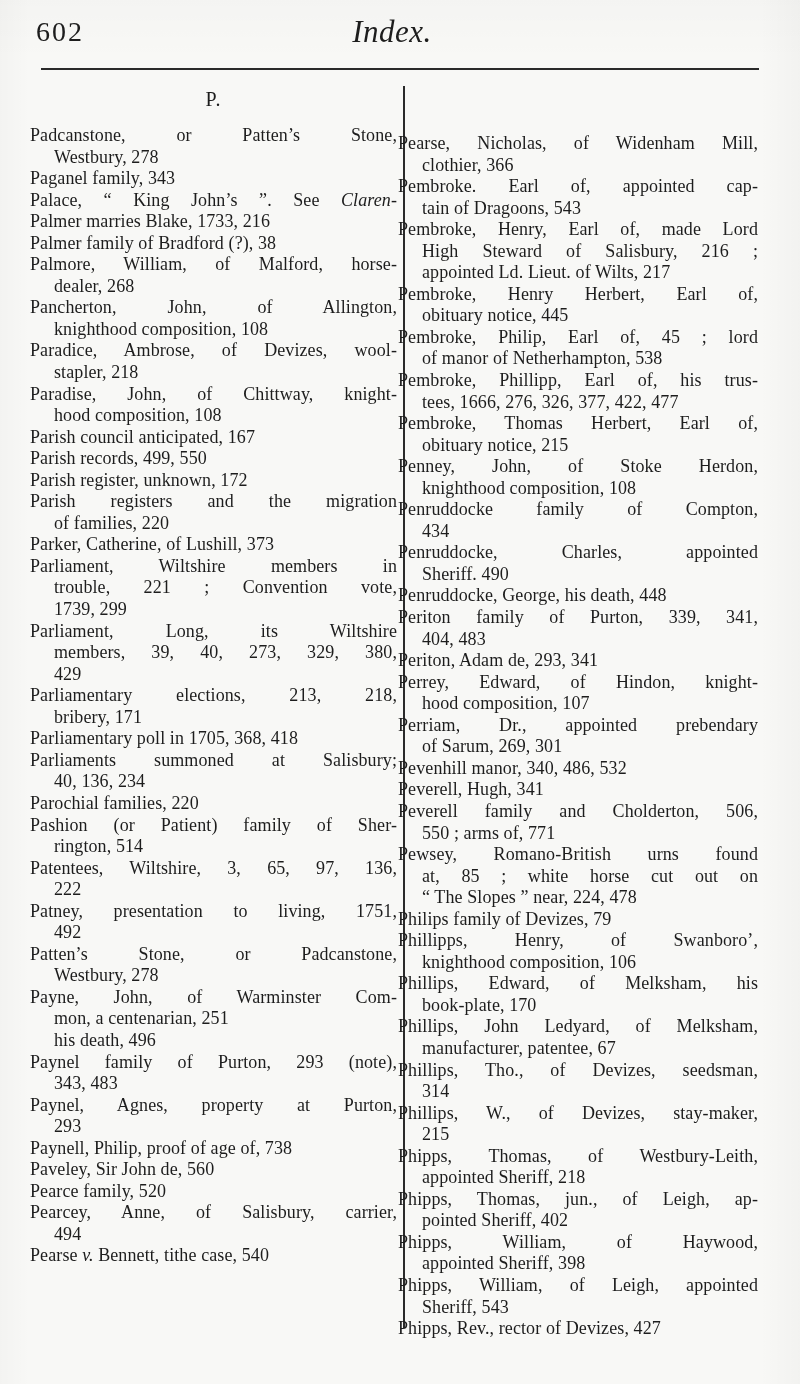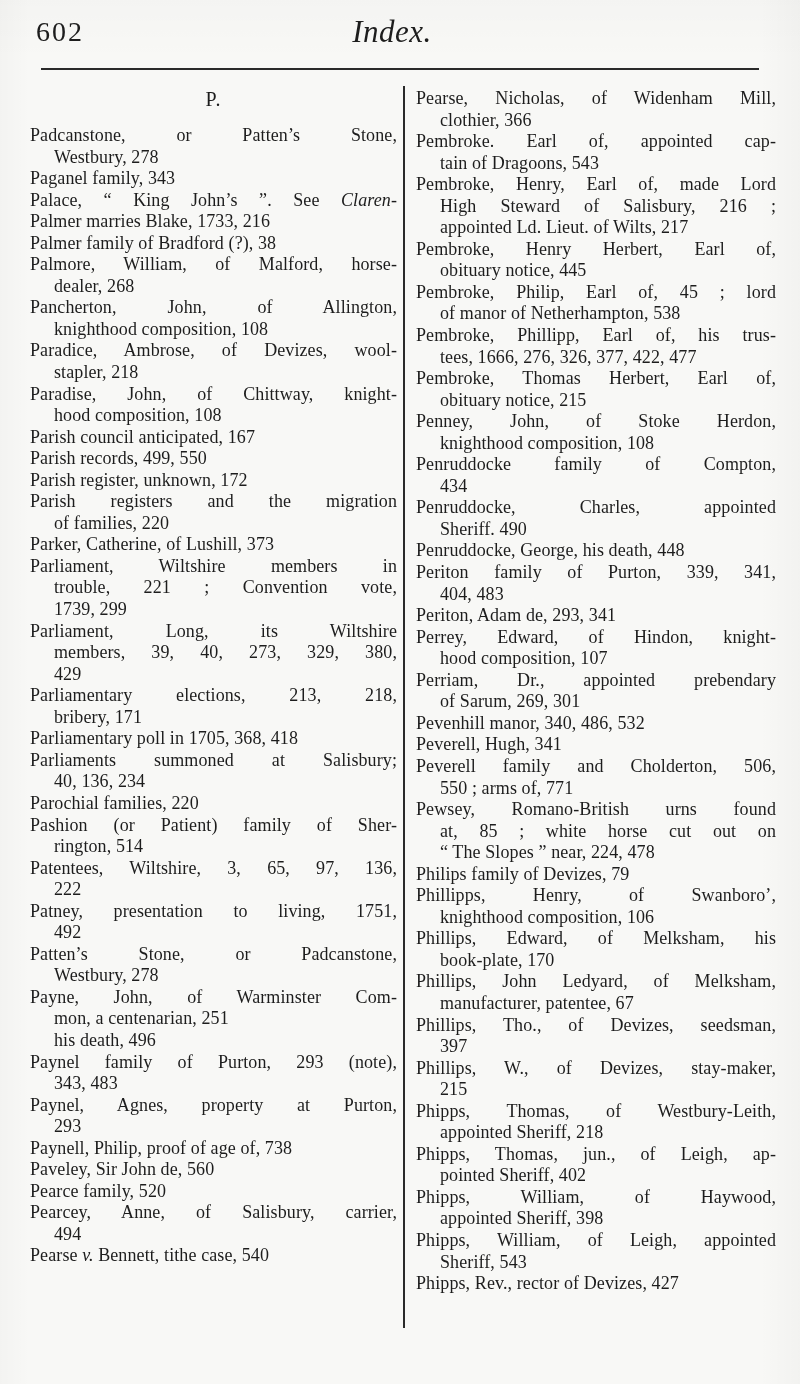--- a/index.html
+++ b/index.html
@@ -38,21 +38,21 @@
   .column-divider {
     position: absolute; left: 403px; top: 86px;
     width: 2px; height: 1242px; background: var(--rule);
   }
   .col {
     position: absolute; top: 88px;
     font-size: 18px; line-height: 21.55px;
     letter-spacing: 0.1px;
   }
   .col-left  { left: 30px;  width: 367px; }
-  .col-right { left: 416px; width: 360px; }
+  .col-right { left: 398px; width: 360px; margin-top: 45px; }
   .section-heading {
     text-align: center; font-size: 20px;
     line-height: 22px; margin-bottom: 15px;
     letter-spacing: 1px;
   }
   .entry { margin: 0; }
   .line { white-space: normal; }
   .line.cont { padding-left: 24px; }
   .line.j { text-align: justify; text-align-last: justify; }
 </style>
@@ -273,21 +273,21 @@
       <div class="entry">
         <div class="line j">Phillips, Edward, of Melksham, his</div>
         <div class="line cont">book-plate, 170</div>
       </div>
       <div class="entry">
         <div class="line j">Phillips, John Ledyard, of Melksham,</div>
         <div class="line cont">manufacturer, patentee, 67</div>
       </div>
       <div class="entry">
         <div class="line j">Phillips, Tho., of Devizes, seedsman,</div>
-        <div class="line cont">397</div>
+        <div class="line cont">314</div>
       </div>
       <div class="entry">
         <div class="line j">Phillips, W., of Devizes, stay-maker,</div>
         <div class="line cont">215</div>
       </div>
       <div class="entry">
         <div class="line j">Phipps, Thomas, of Westbury-Leith,</div>
         <div class="line cont">appointed Sheriff, 218</div>
       </div>
       <div class="entry">

